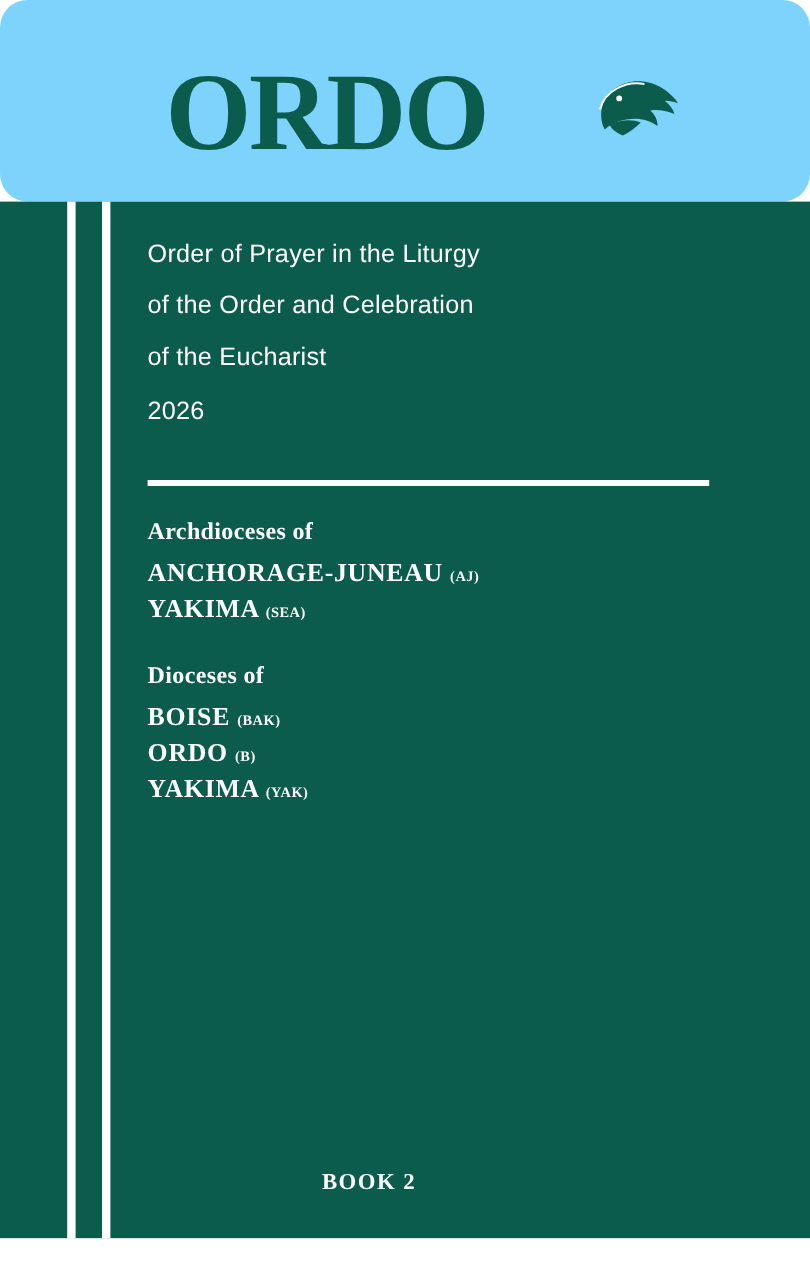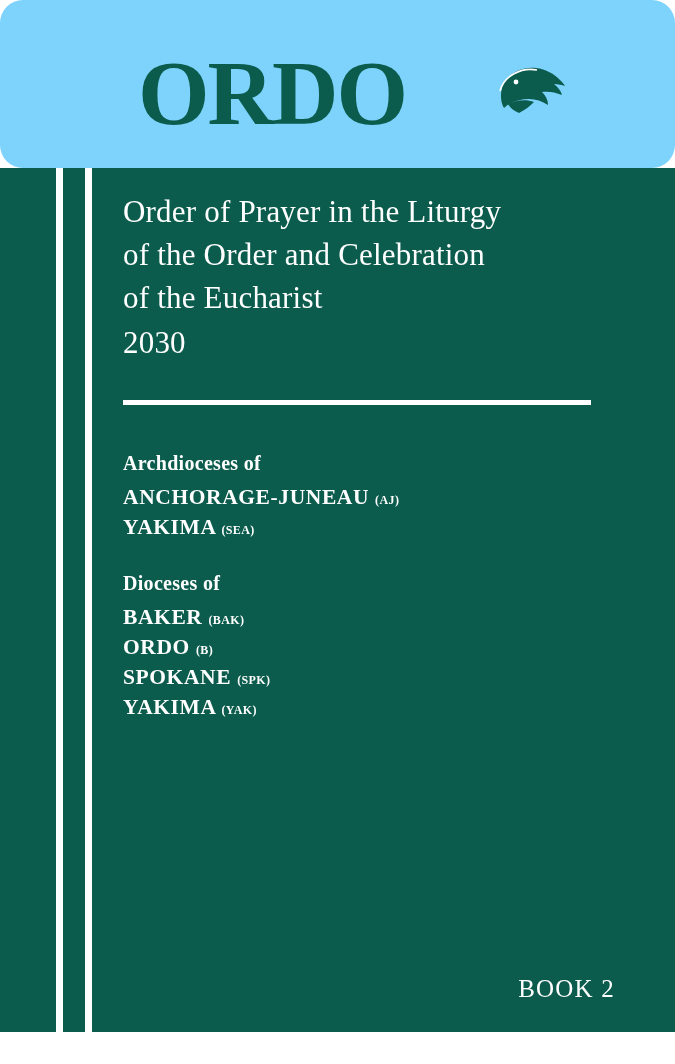--- a/index.html
+++ b/index.html
@@ -82,22 +82,22 @@
   }
   
   .content {
     position: absolute;
     left: 123px;
     top: 190px;
     width: 500px;
   }
   .subtitle {
     color: #ffffff;
-    font-family: Liberation Serif, serif;
-    font-size: 31px;
+    font-family: Liberation Sans, sans-serif;
+    font-size: 21px;
     line-height: 43px;
     font-weight: normal;
     letter-spacing: 0.2px;
     margin: 0;
   }
   .subtitle .line {
     display: block;
     white-space: nowrap;
   }
   .year {
@@ -108,21 +108,21 @@
     position: absolute;
     left: 123px;
     top: 400px;
     width: 468px;
     height: 5px;
     background: #ffffff;
   }
   .lists {
     position: absolute;
     left: 123px;
-    top: 452px;
+    top: 432px;
     width: 500px;
     color: #ffffff;
   }
   .group-heading {
     font-family: "Liberation Serif", serif;
     font-weight: bold;
     font-size: 20px;
     letter-spacing: 0.3px;
     margin: 0 0 9px 0;
   }
@@ -144,25 +144,25 @@
   }
   .entry .lower {
     font-size: 20px;
     letter-spacing: 0.3px;
   }
   .book-label {
     position: absolute;
     left: 0;
     top: 975px;
     width: 615px;
-    text-align: right;
+    text-align: center;
     color: #ffffff;
     font-family: "Liberation Serif", serif;
-    font-weight: normal;
-    font-size: 25px;
+    font-weight: bold;
+    font-size: 19px;
     letter-spacing: 1.2px;
   }
 </style>
 </head>
 <body>
 
 <div class="page">
 
   <div class="masthead">
     <div class="ordo-word">ORDO</div>
@@ -180,21 +180,21 @@
 
   <div class="green-body"></div>
   <div class="left-stripe-gap"></div>
   <div class="left-stripe-gap2"></div>
 
   <div class="content">
     <h1 class="subtitle">
       <span class="line">Order of Prayer in the Liturgy</span>
       <span class="line">of the Order and Celebration</span>
       <span class="line">of the Eucharist</span>
-      <span class="line year">2030</span>
+      <span class="line year">2026</span>
     </h1>
   </div>
 
   <div class="rule"></div>
 
   <div class="lists">
 
     <div class="group-heading">Archdioceses of</div>
 
     <div class="entry">
@@ -204,34 +204,30 @@
 
 
     <div class="entry">
       <span>YAKIMA</span>
       <span class="abbr">(SEA)</span>
     </div>
 
     <div class="group-heading second">Dioceses of</div>
 
     <div class="entry">
-      <span>BAKER</span>
+      <span>BOISE</span>
       <span class="abbr">(BAK)</span>
     </div>
 
     <div class="entry">
       <span>ORDO</span>
       <span class="abbr">(B)</span>
     </div>
 
 
-    <div class="entry">
-      <span>SPOKANE</span>
-      <span class="abbr">(SPK)</span>
-    </div>
 
     <div class="entry">
       <span>YAKIMA</span>
       <span class="abbr">(YAK)</span>
     </div>
 
   </div>
 
   <div class="book-label">BOOK 2</div>
 

